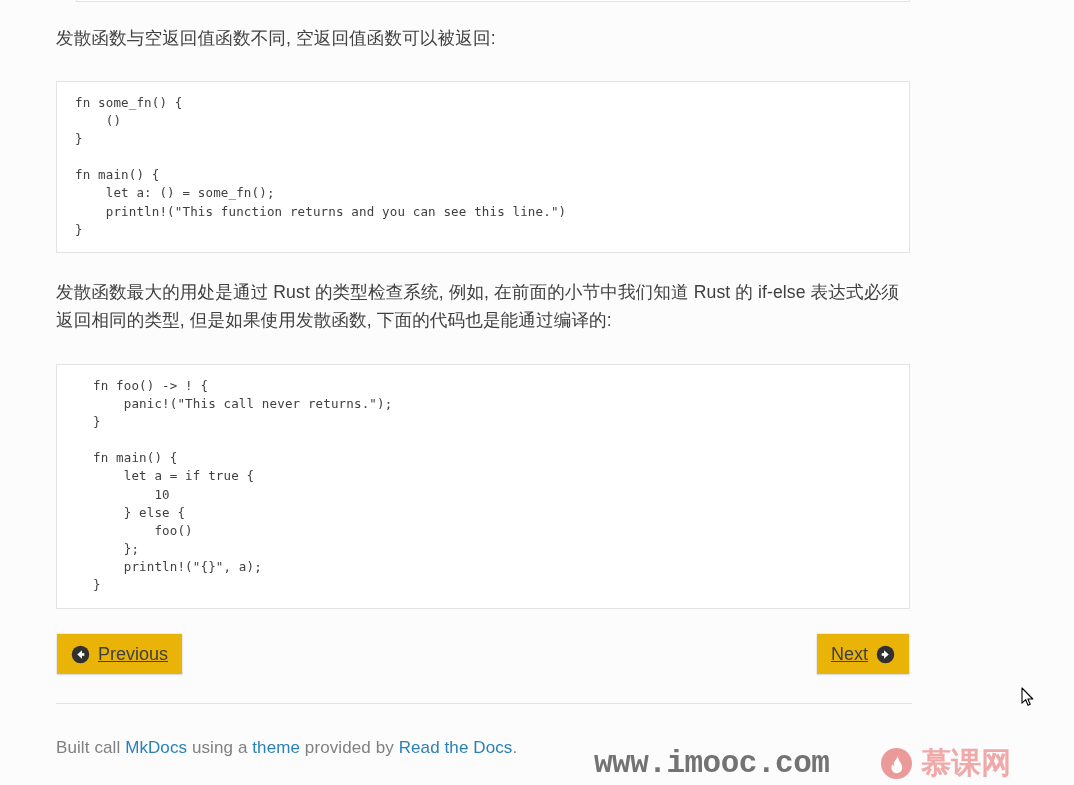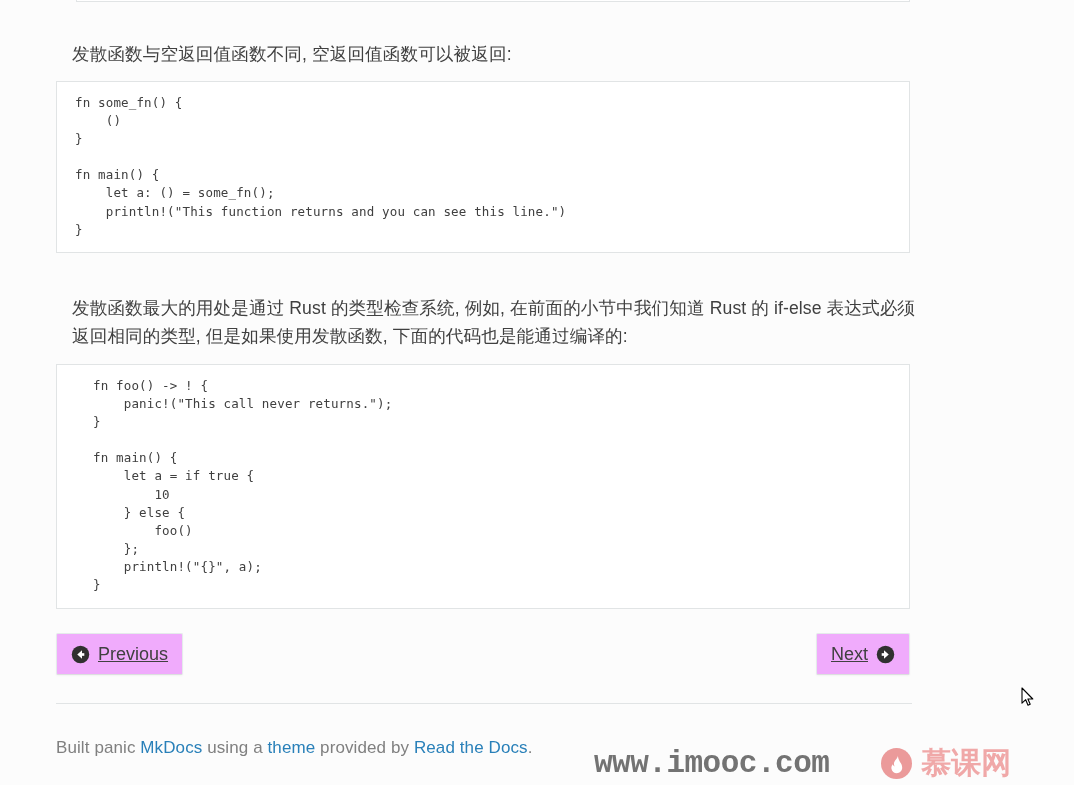--- a/index.html
+++ b/index.html
@@ -36,21 +36,21 @@
     height: 16px;
     background: #ffffff;
     border: 1px solid #e1e4e5;
     box-sizing: border-box;
   }
 
   p.para {
     font-size: 17.6px;
     line-height: 28px;
     color: #404040;
-    margin: 16px;
+    margin: 0;
     letter-spacing: 0.1px;
   }
 
   .para-1 { position: absolute; left: 56px; top: 24px; width: 860px; }
   .para-2 { position: absolute; left: 56px; top: 278px; width: 856px; }
 
   .code-block {
     position: absolute;
     background: #ffffff;
     border: 1px solid #e1e4e5;
@@ -79,21 +79,21 @@
     height: 42px;
   }
   .btn {
     position: absolute;
     top: 0;
     display: inline-flex;
     align-items: center;
     gap: 8px;
     height: 42px;
     padding: 0 14px;
-    background: #f0abfc;
+    background: #eab308;
     border: 1px solid #e5ebeb;
     border-bottom-color: #dcdfdf;
     border-radius: 2px;
     box-sizing: border-box;
     font-size: 18px;
     color: #404040;
     cursor: pointer;
     box-shadow: 0 1px 2px rgba(0,0,0,0.04);
   }
   .btn-prev { left: 0; }
@@ -234,21 +234,21 @@
           <circle cx="10" cy="10" r="9.2" fill="#303030"></circle>
           <path d="M8.4 5.4 L13.4 10 L8.4 14.6 Z" fill="#ffffff"></path>
           <rect x="6" y="8.6" width="3.4" height="2.8" fill="#ffffff"></rect>
         </svg>
       </span>
     </a>
   </div>
 
   <div class="footer-hr"></div>
 
-  <div class="footer-text"><span>Built panic </span><a href="#">MkDocs</a><span> using a </span><a href="#">theme</a><span> provided by </span><a href="#">Read the Docs</a><span>.</span></div>
+  <div class="footer-text"><span>Built call </span><a href="#">MkDocs</a><span> using a </span><a href="#">theme</a><span> provided by </span><a href="#">Read the Docs</a><span>.</span></div>
 
   <div class="watermark">
     <div class="wm-url">www.imooc.com</div>
     <div class="wm-brand">
       <span class="wm-logo">
         <svg viewBox="0 0 31 31" width="31" height="31" aria-hidden="true">
           <path d="M16.8 6.2 C17.4 10.2 14.2 11.4 13.2 14.2 C12.4 16.6 13.6 18.4 13.6 18.4 C13.6 18.4 12.2 18.0 11.8 16.2 C10.6 17.6 10.2 19.0 10.4 20.4 C10.8 23.2 13.2 25.2 15.8 25.2 C18.8 25.2 21.2 22.8 21.2 19.8 C21.2 14.6 16.8 13.4 16.8 6.2 Z" fill="#ffffff"></path>
         </svg>
       </span>
       <span class="wm-name">慕课网</span>

